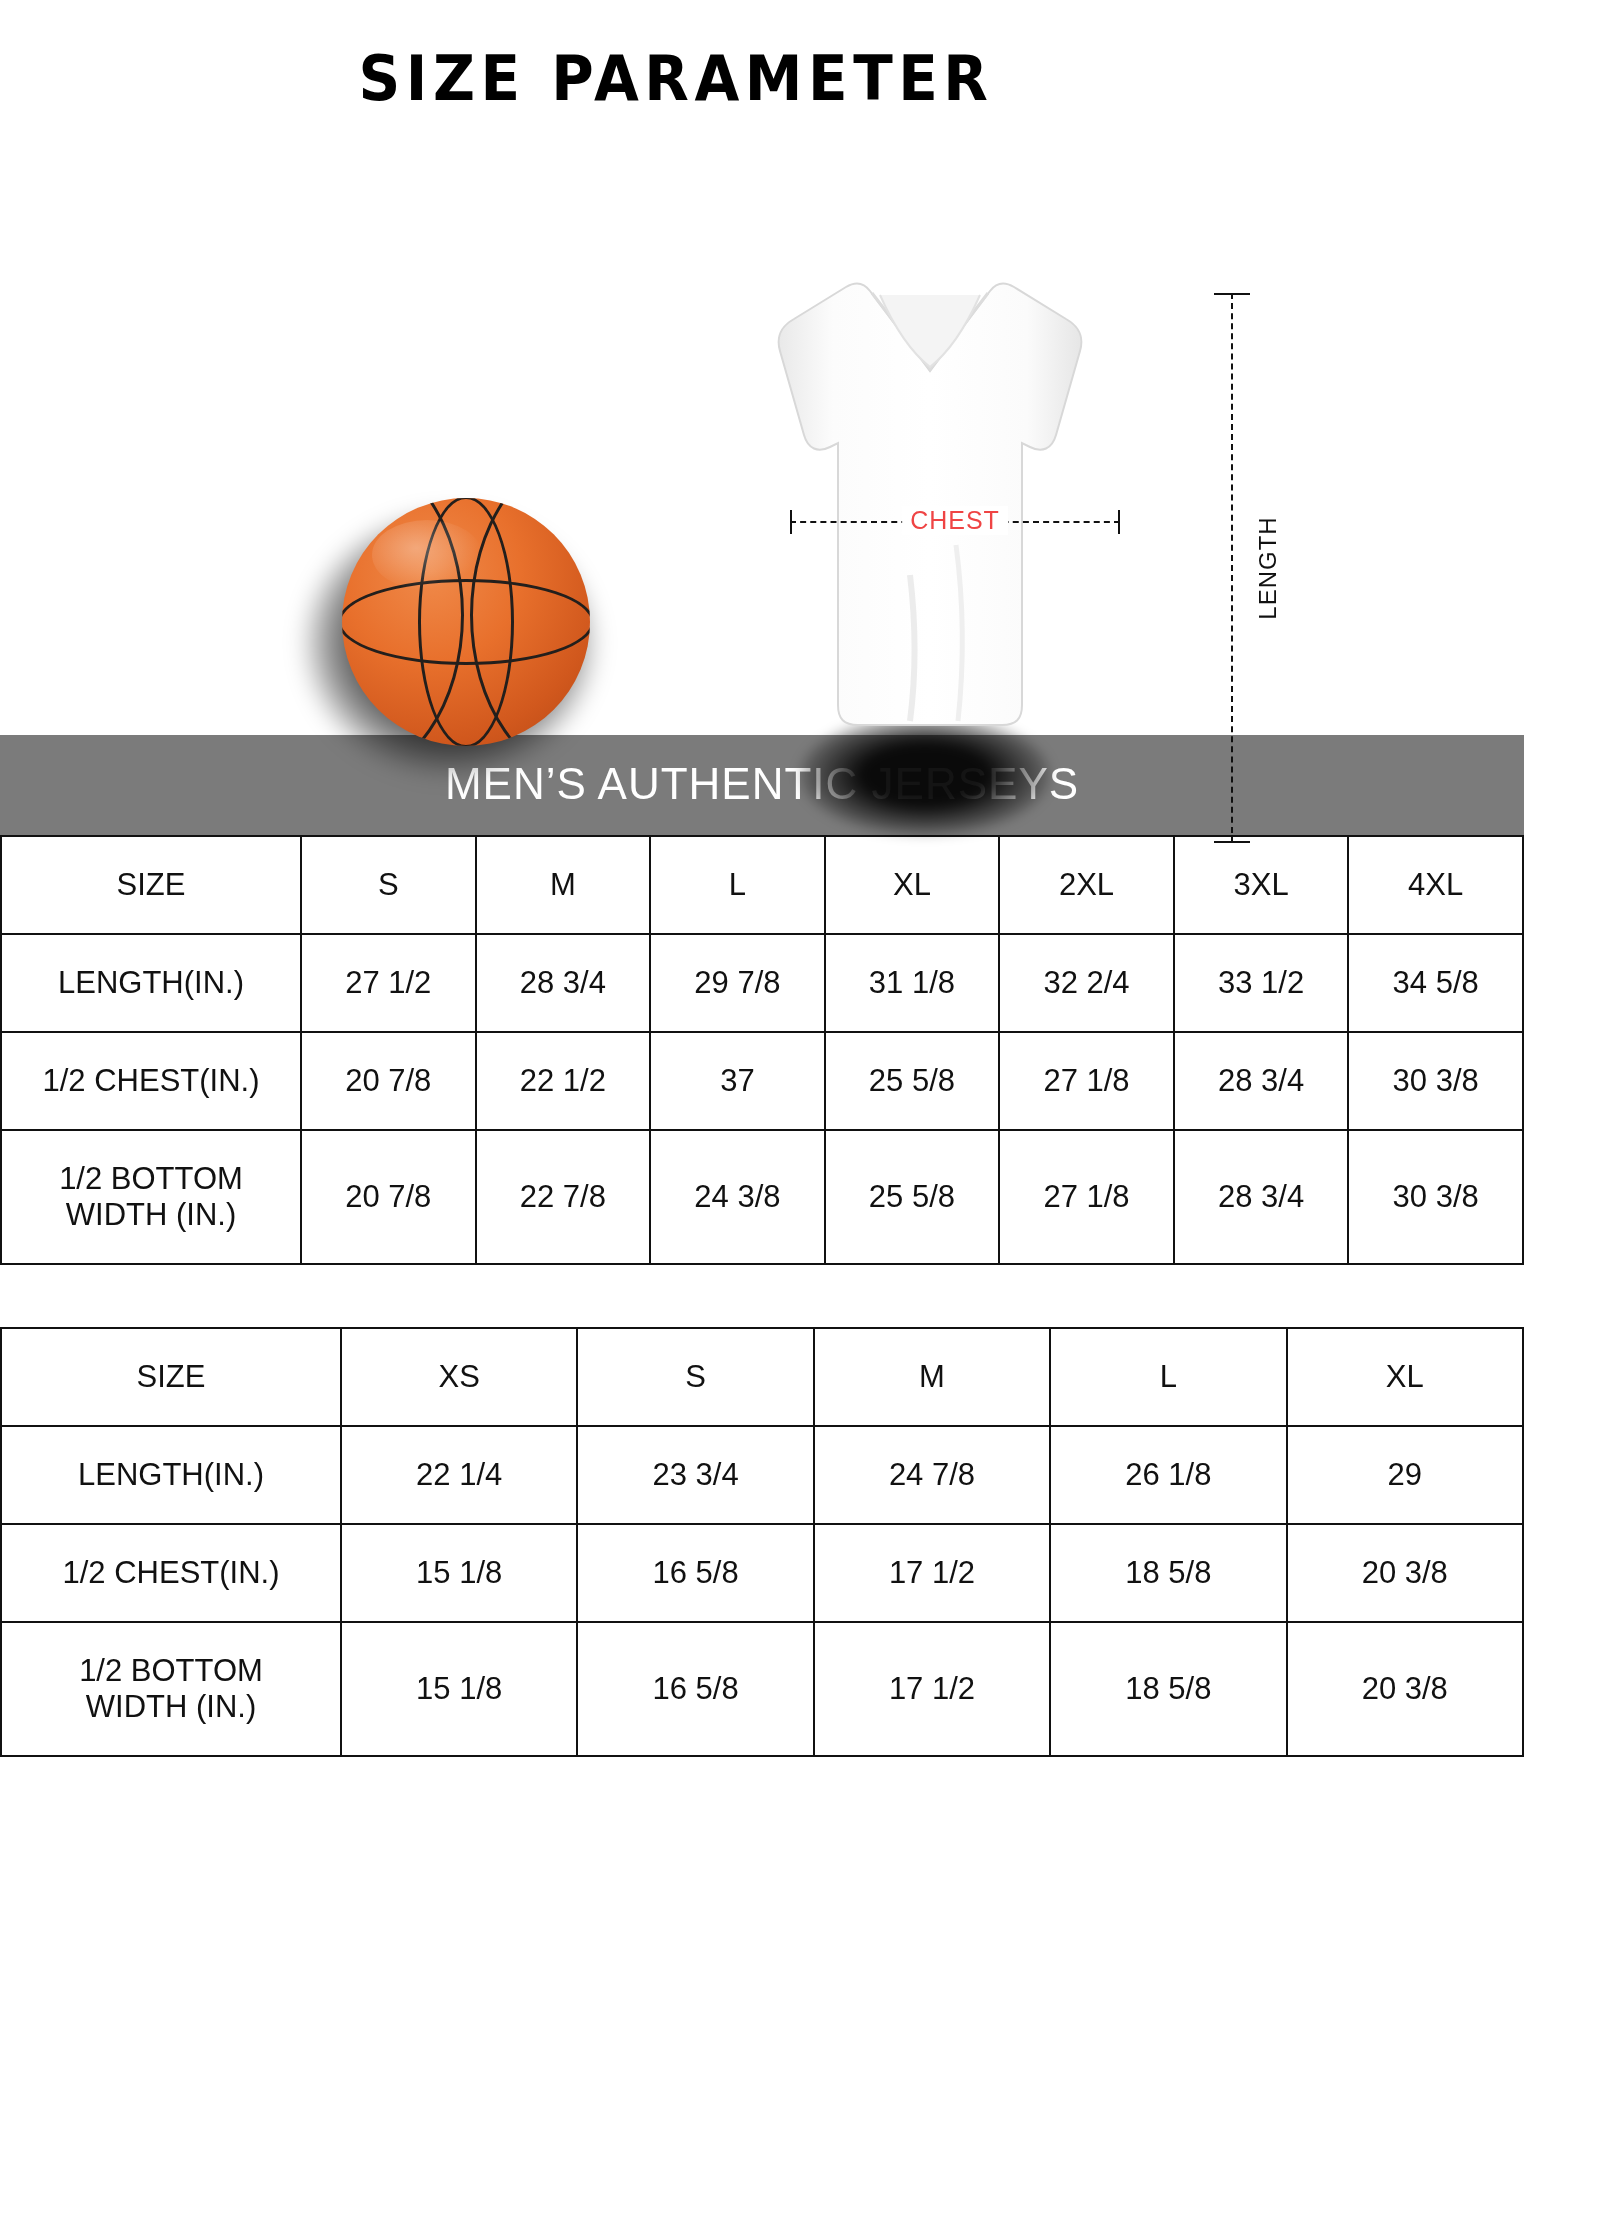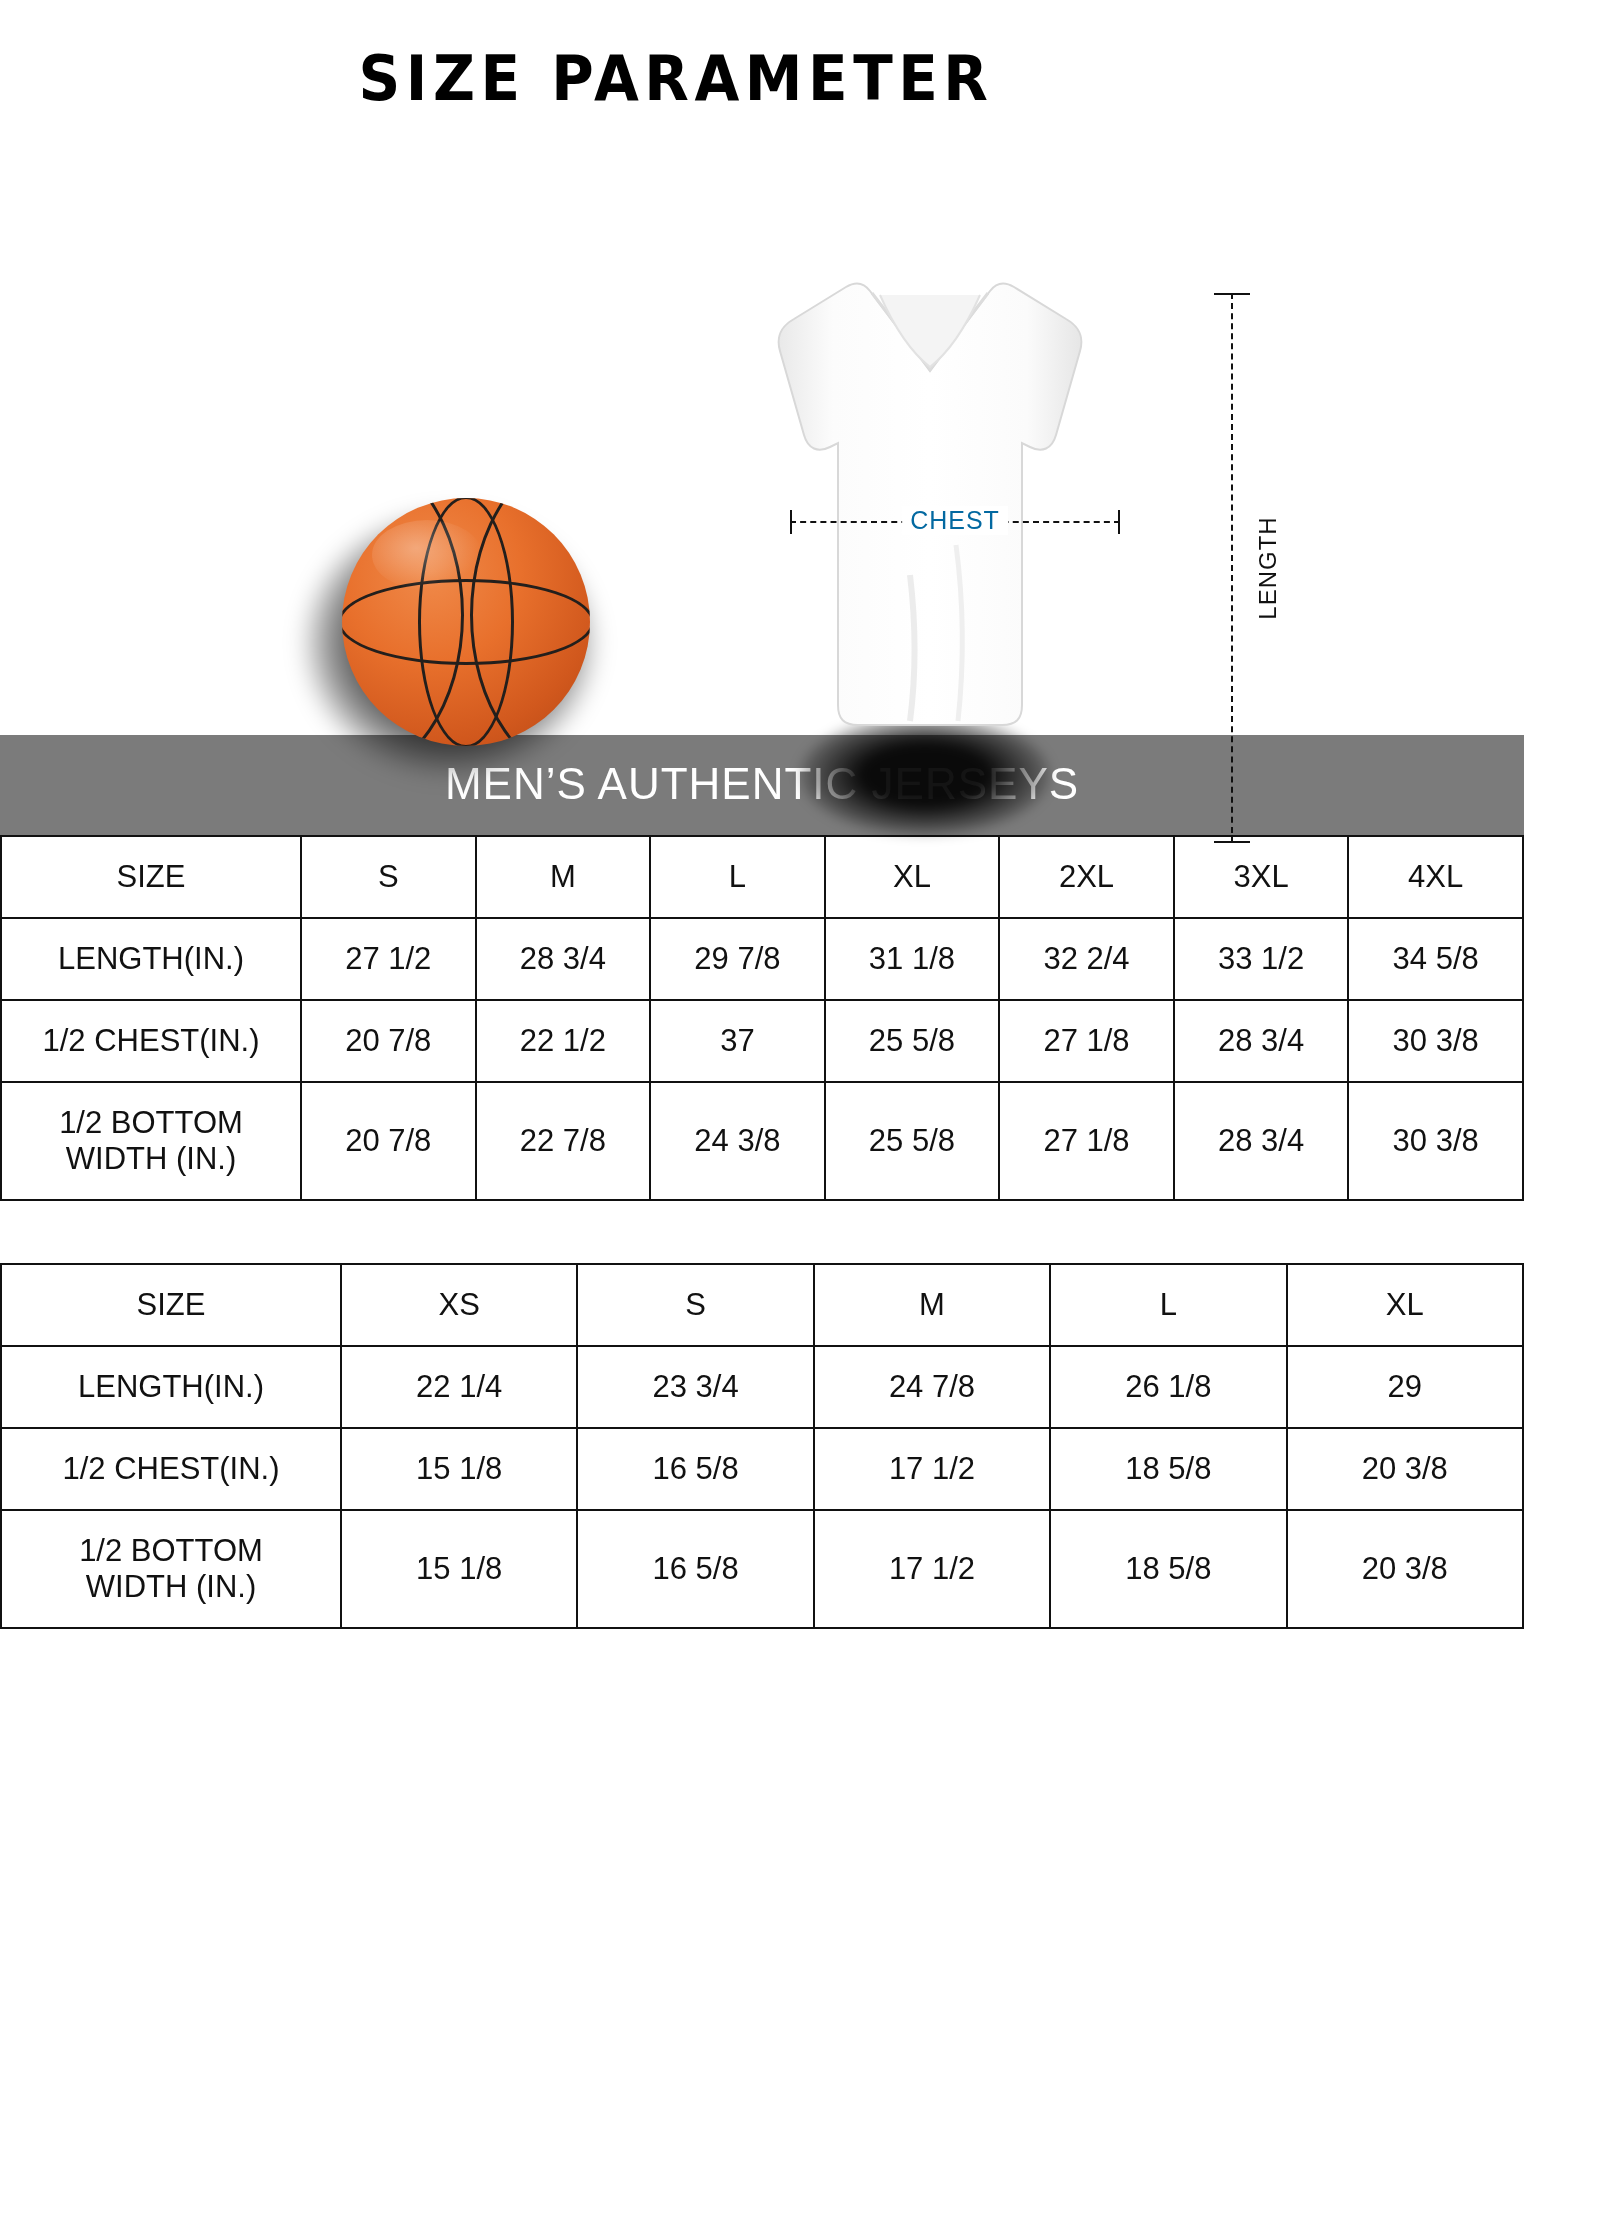--- a/index.html
+++ b/index.html
@@ -166,21 +166,21 @@
   .chest-label {
     position: absolute;
     left: 50%;
     top: -4px;
     transform: translateX(-50%);
     background: #fff;
     padding: 0 8px;
     font-family: "Liberation Sans", sans-serif;
     font-size: 25px;
     letter-spacing: 1px;
-    color: #0369a1;
+    color: #ef4444;
   }
 
   
   .length-line {
     position: absolute;
     left: 1212px;
     top: 178px;
     width: 40px;
     height: 550px;
   }
@@ -237,21 +237,21 @@
   table.size-table {
     width: 100%;
     border-collapse: collapse;
     table-layout: fixed;
   }
   table.size-table td {
     border: 2px solid #111;
     text-align: center;
     font-size: 31px;
     color: #111;
-    padding: 22px 2px;
+    padding: 30px 2px;
     font-family: "Liberation Sans", sans-serif;
     white-space: nowrap;
     margin-top: 13px;
   }
   table.size-table tr td:first-child {
     font-size: 31px;
   }
   .two-line { line-height: 1.16; }
   .men-col-0 { width: 300px; }
   .boy-col-0 { width: 340px; }

